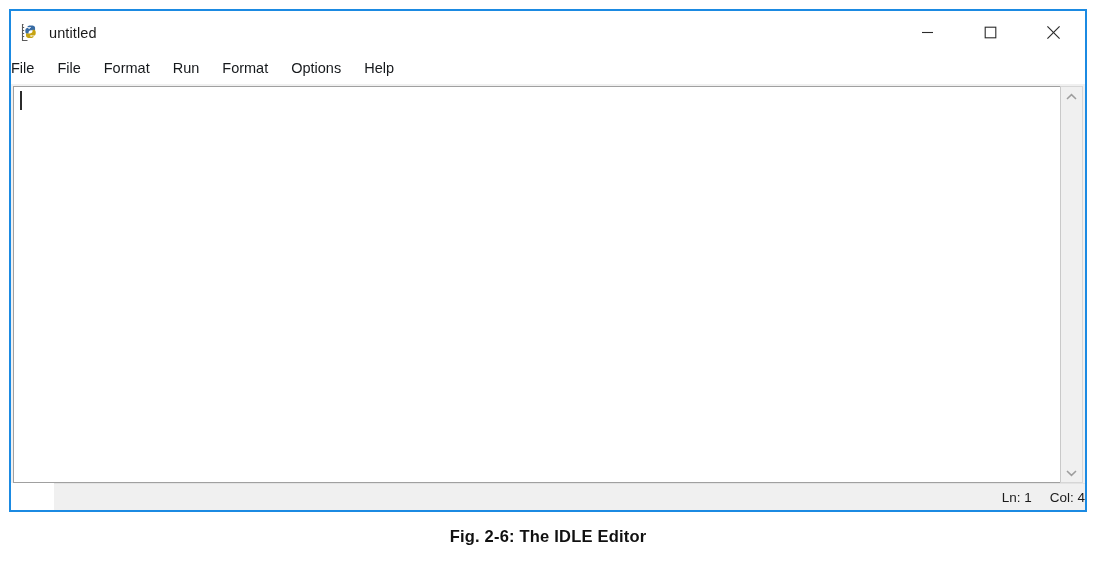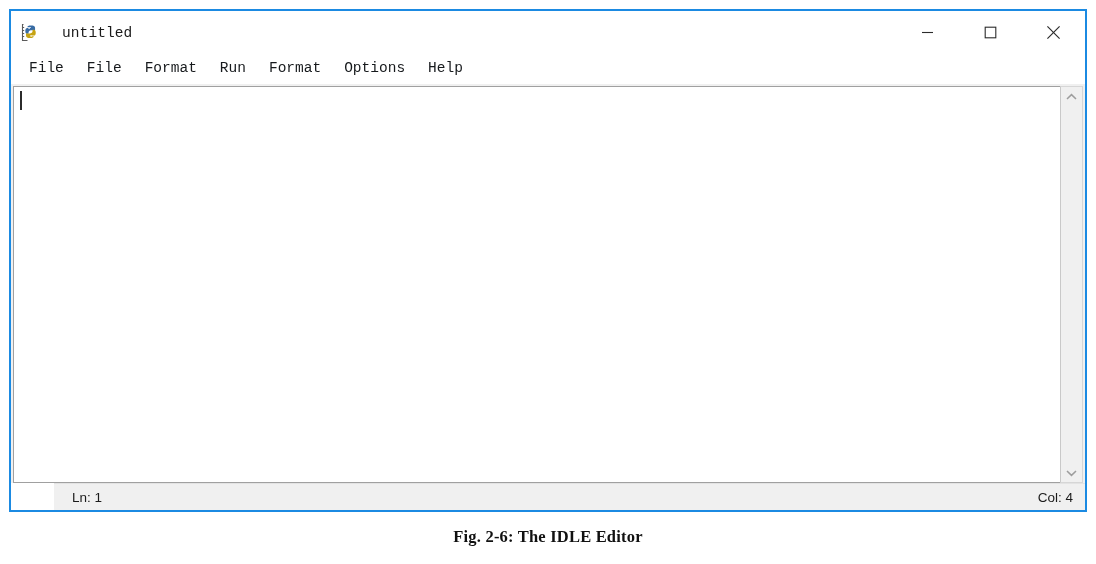--- a/index.html
+++ b/index.html
@@ -35,22 +35,21 @@
     flex: 0 0 43px;
     background: #ffffff;
     display: flex;
     align-items: center;
     position: relative;
   }
   #title-left {
     display: flex;
     align-items: center;
     padding-left: 10px;
-    gap: 22px;
-    font-family: Liberation Mono, monospace;
+    gap: 9px;
   }
   #app-icon {
     width: 19px;
     height: 19px;
     flex: 0 0 19px;
     position: relative;
   }
   #title-text {
     font-size: 14.5px;
     color: #1a1a1a;
@@ -74,23 +73,22 @@
   }
   .win-btn svg { display:block; }
 
   
   #menu-bar {
     flex: 0 0 29px;
     height: 29px;
     background: #ffffff;
     display: flex;
     align-items: center;
-    padding-left: 18px;
-    box-sizing: border-box;
-    font-family: Liberation Mono, monospace;
+    padding-left: 0;
+    box-sizing: border-box;
   }
   .menu-item {
     font-size: 14.5px;
     color: #16191c;
     margin-right: 23px;
     white-space: nowrap;
     cursor: default;
     line-height: 1;
   }
   .menu-item:last-child { margin-right: 12px; }
@@ -149,41 +147,41 @@
     width: 100%;
   }
 
   
   #status-bar {
     flex: 0 0 27px;
     height: 27px;
     background: #f0f0f0;
     display: flex;
     align-items: center;
-    justify-content: space-between;
-    padding-right: 12px;
+    justify-content: flex-end;
+    padding-right: 0;
     box-sizing: border-box;
     border-top: 1px solid #e3e3e3;
     margin-left: 43px;
   }
   .status-text {
     font-size: 13.5px;
     color: #1b1b1b;
     margin-left: 18px;
     white-space: nowrap;
   }
 
   
   #figure-caption {
     position: absolute;
     left: 0;
     top: 527px;
     width: 1096px;
     text-align: center;
-    font-family: Liberation Serif, serif;
+    font-family: Liberation Sans, sans-serif;
     font-weight: bold;
     font-size: 16.5px;
     color: #111111;
     letter-spacing: .2px;
   }
 </style>
 </head>
 <body>
 
 <div id="idle-window">

